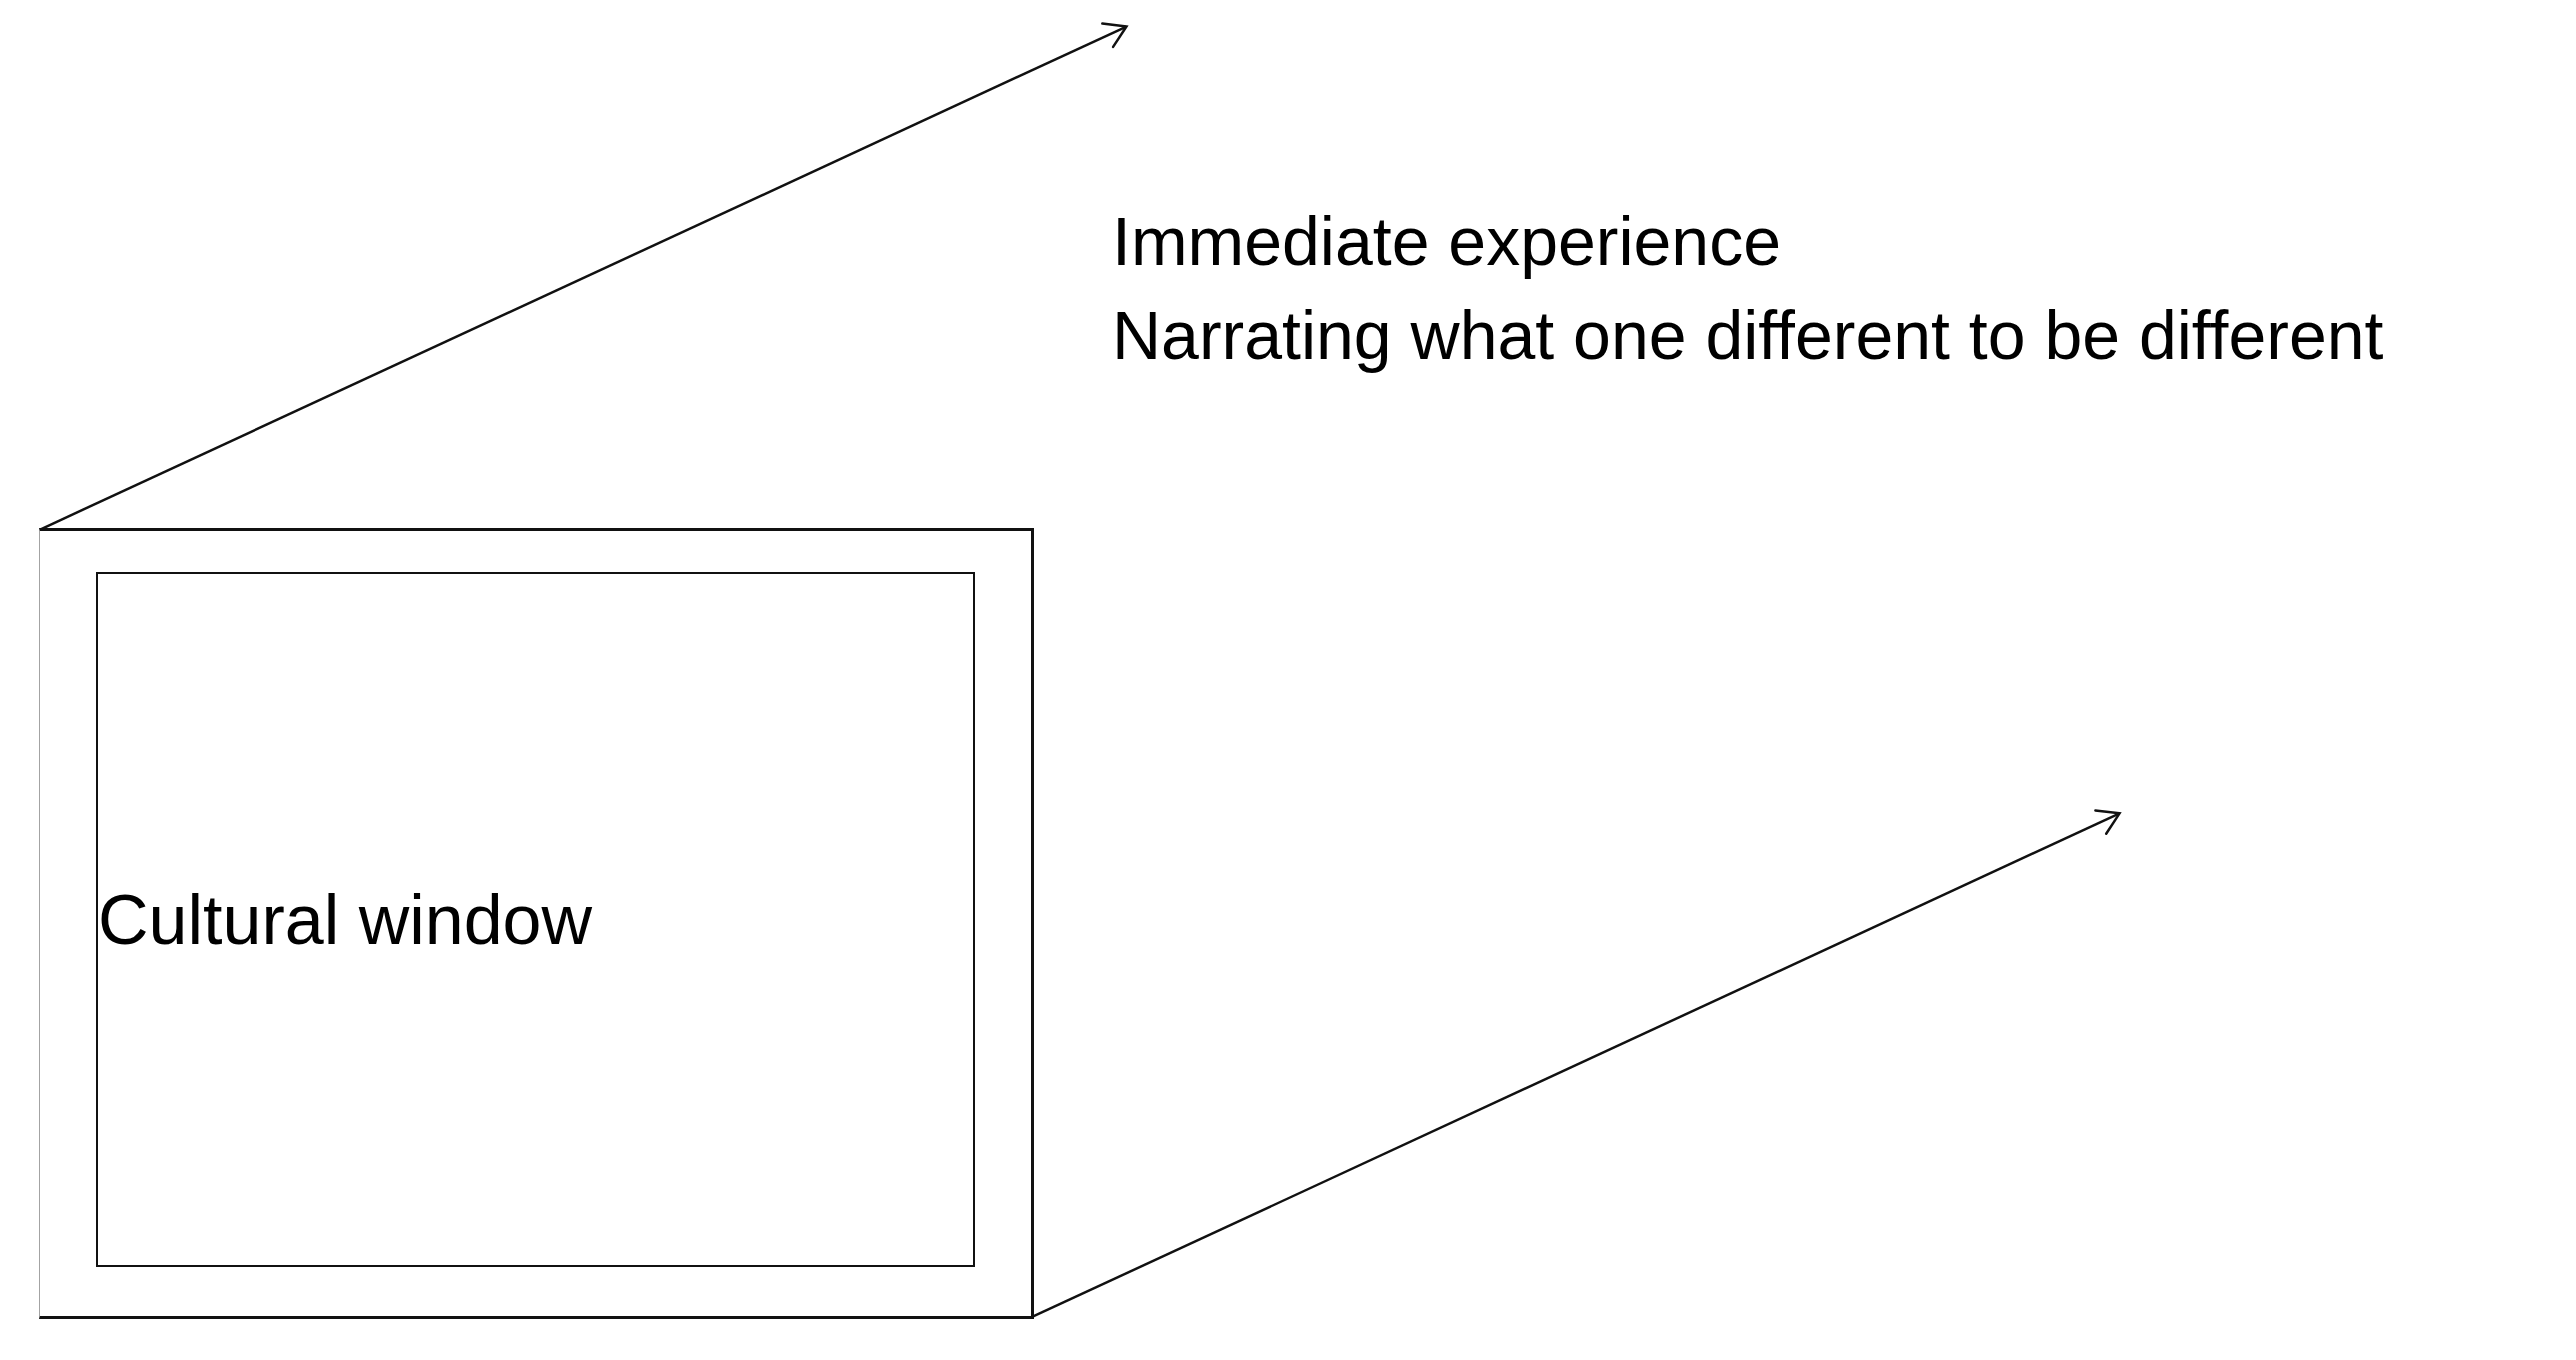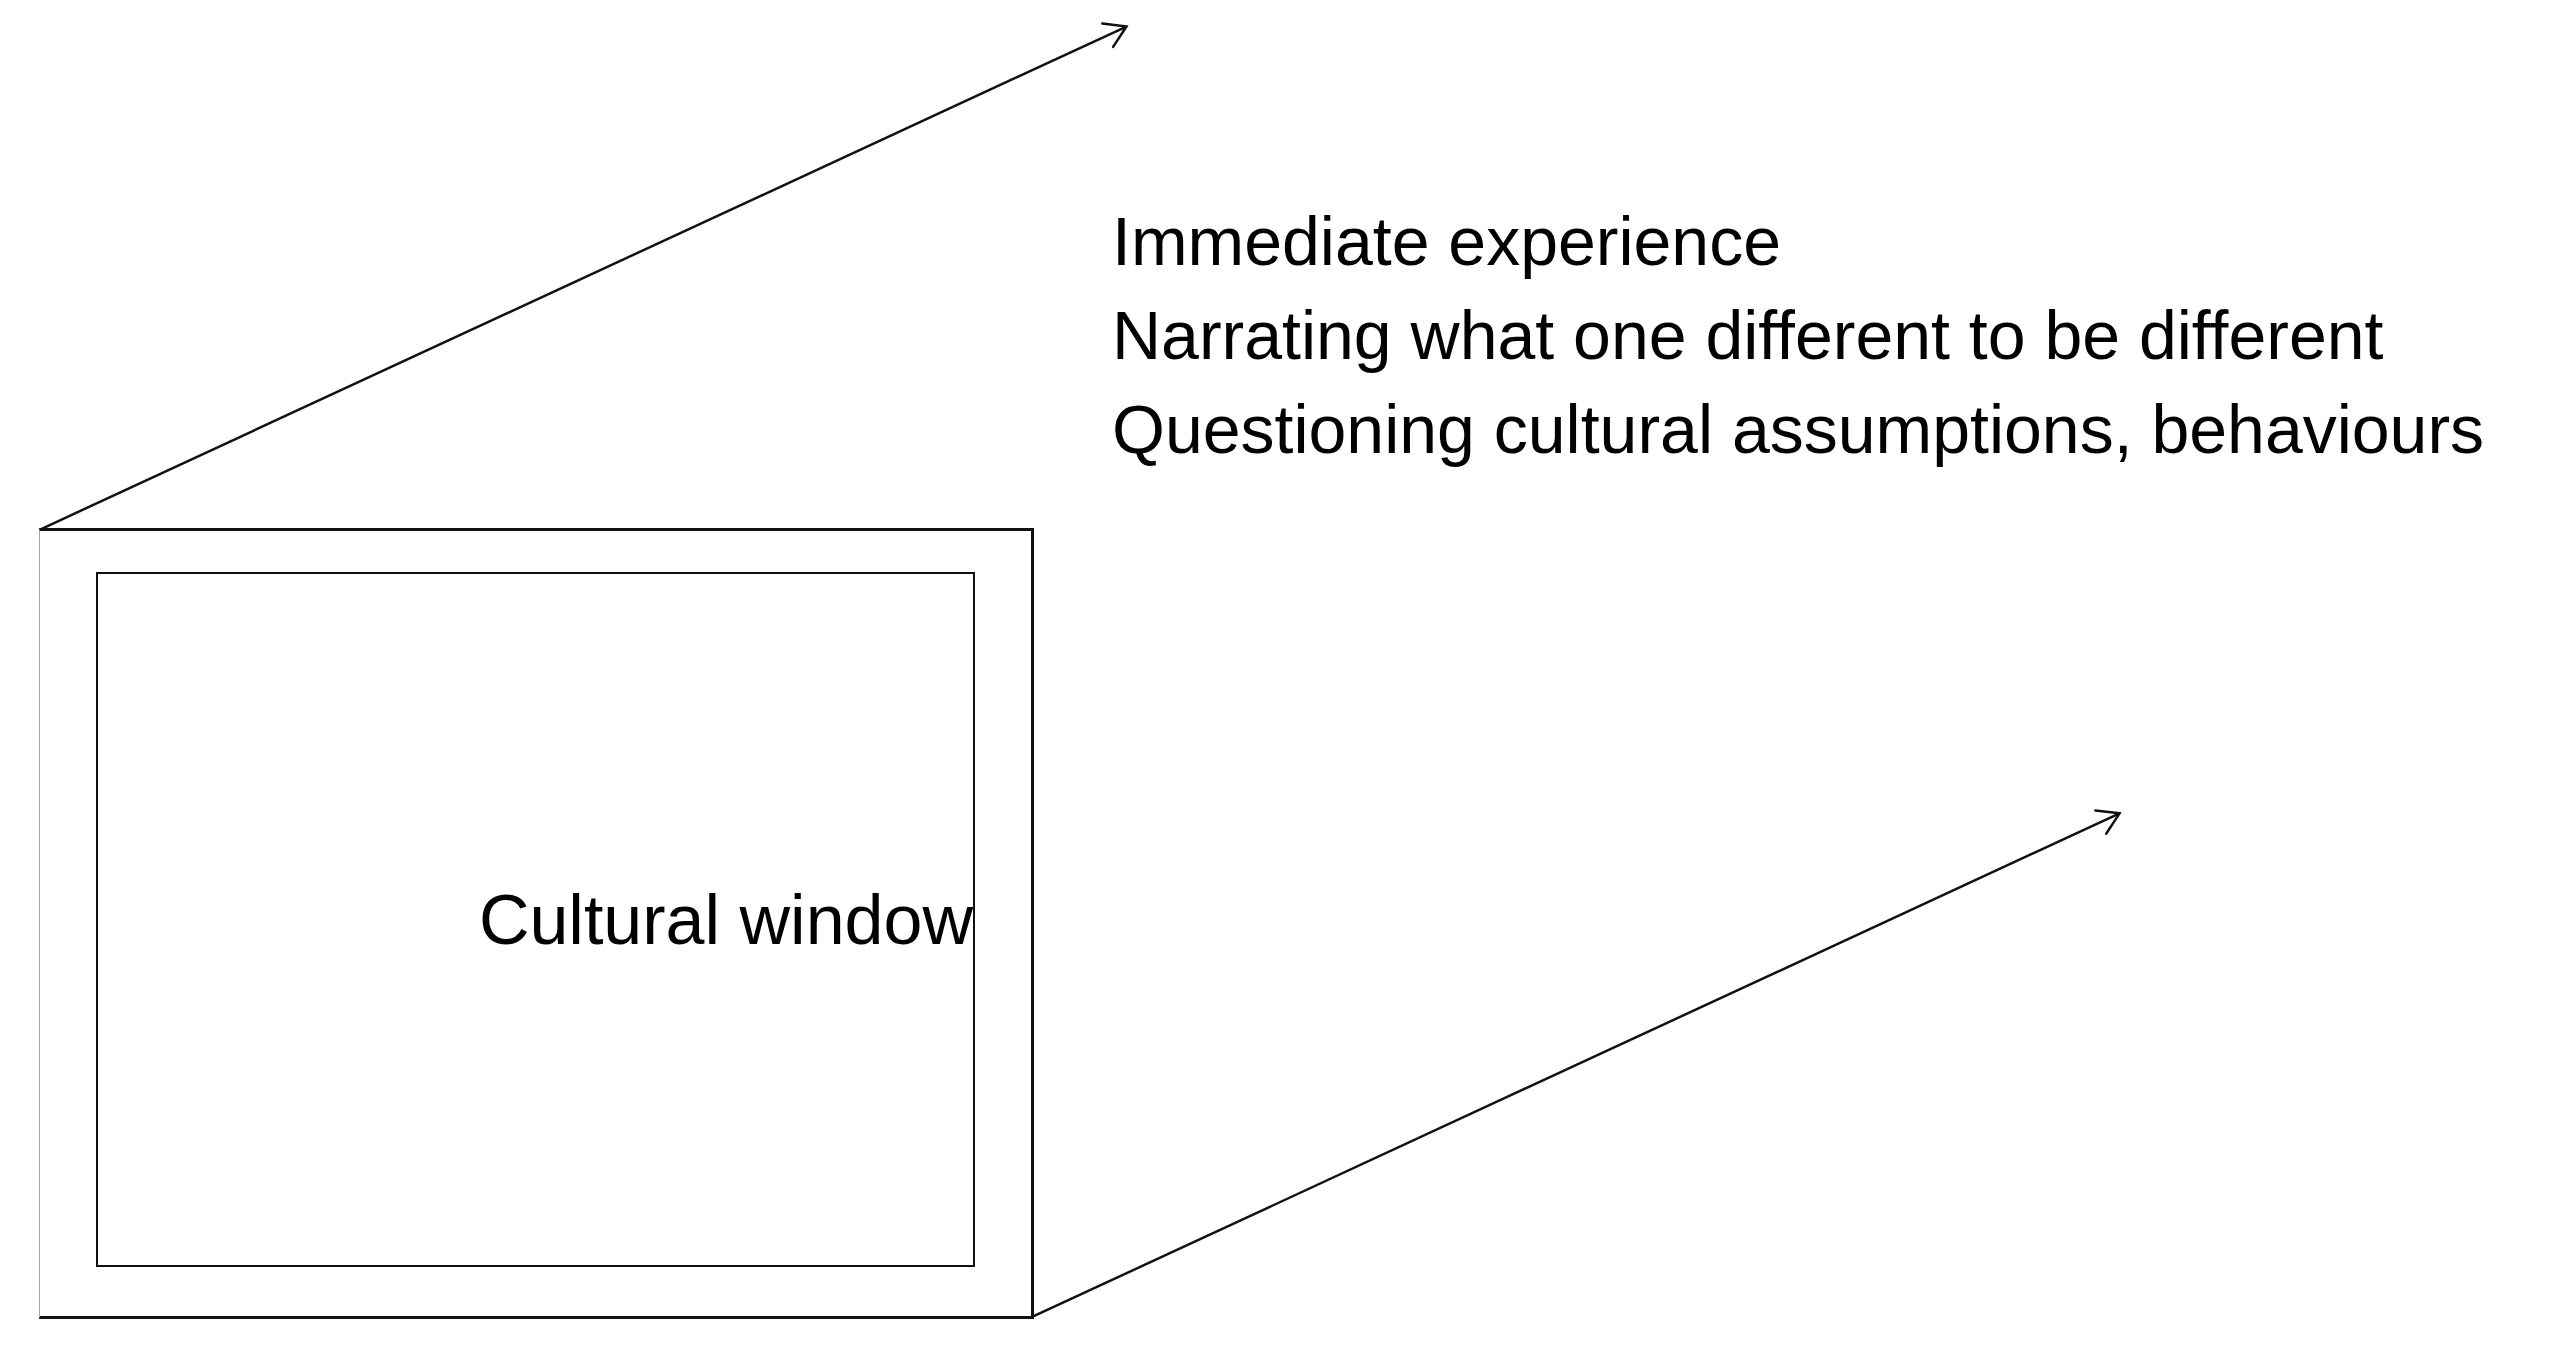--- a/index.html
+++ b/index.html
@@ -40,21 +40,21 @@
     position: absolute;
     box-sizing: border-box;
     left: 96px;
     top: 572px;
     width: 879px;
     height: 695px;
     border: 2.5px solid #111111;
     background: #ffffff;
     display: flex;
     align-items: center;
-    justify-content: flex-end;
+    justify-content: flex-start;
   }
   .window-label {
     font-size: 70px;
     line-height: 94px;
     color: #000000;
     white-space: nowrap;
   }
   .annotation {
     position: absolute;
     left: 1112px;
@@ -82,17 +82,16 @@
 
   <div class="outer-frame"></div>
 
   <div class="inner-pane">
     <span class="window-label">Cultural window</span>
   </div>
 
   <div class="annotation">
     <div class="annotation-line">Immediate experience</div>
     <div class="annotation-line">Narrating what one different to be different</div>
-    <div class="annotation-line">Questioning cultural assumptions, behaviours</div>
   </div>
 
 </div>
 
 
 </body></html>

